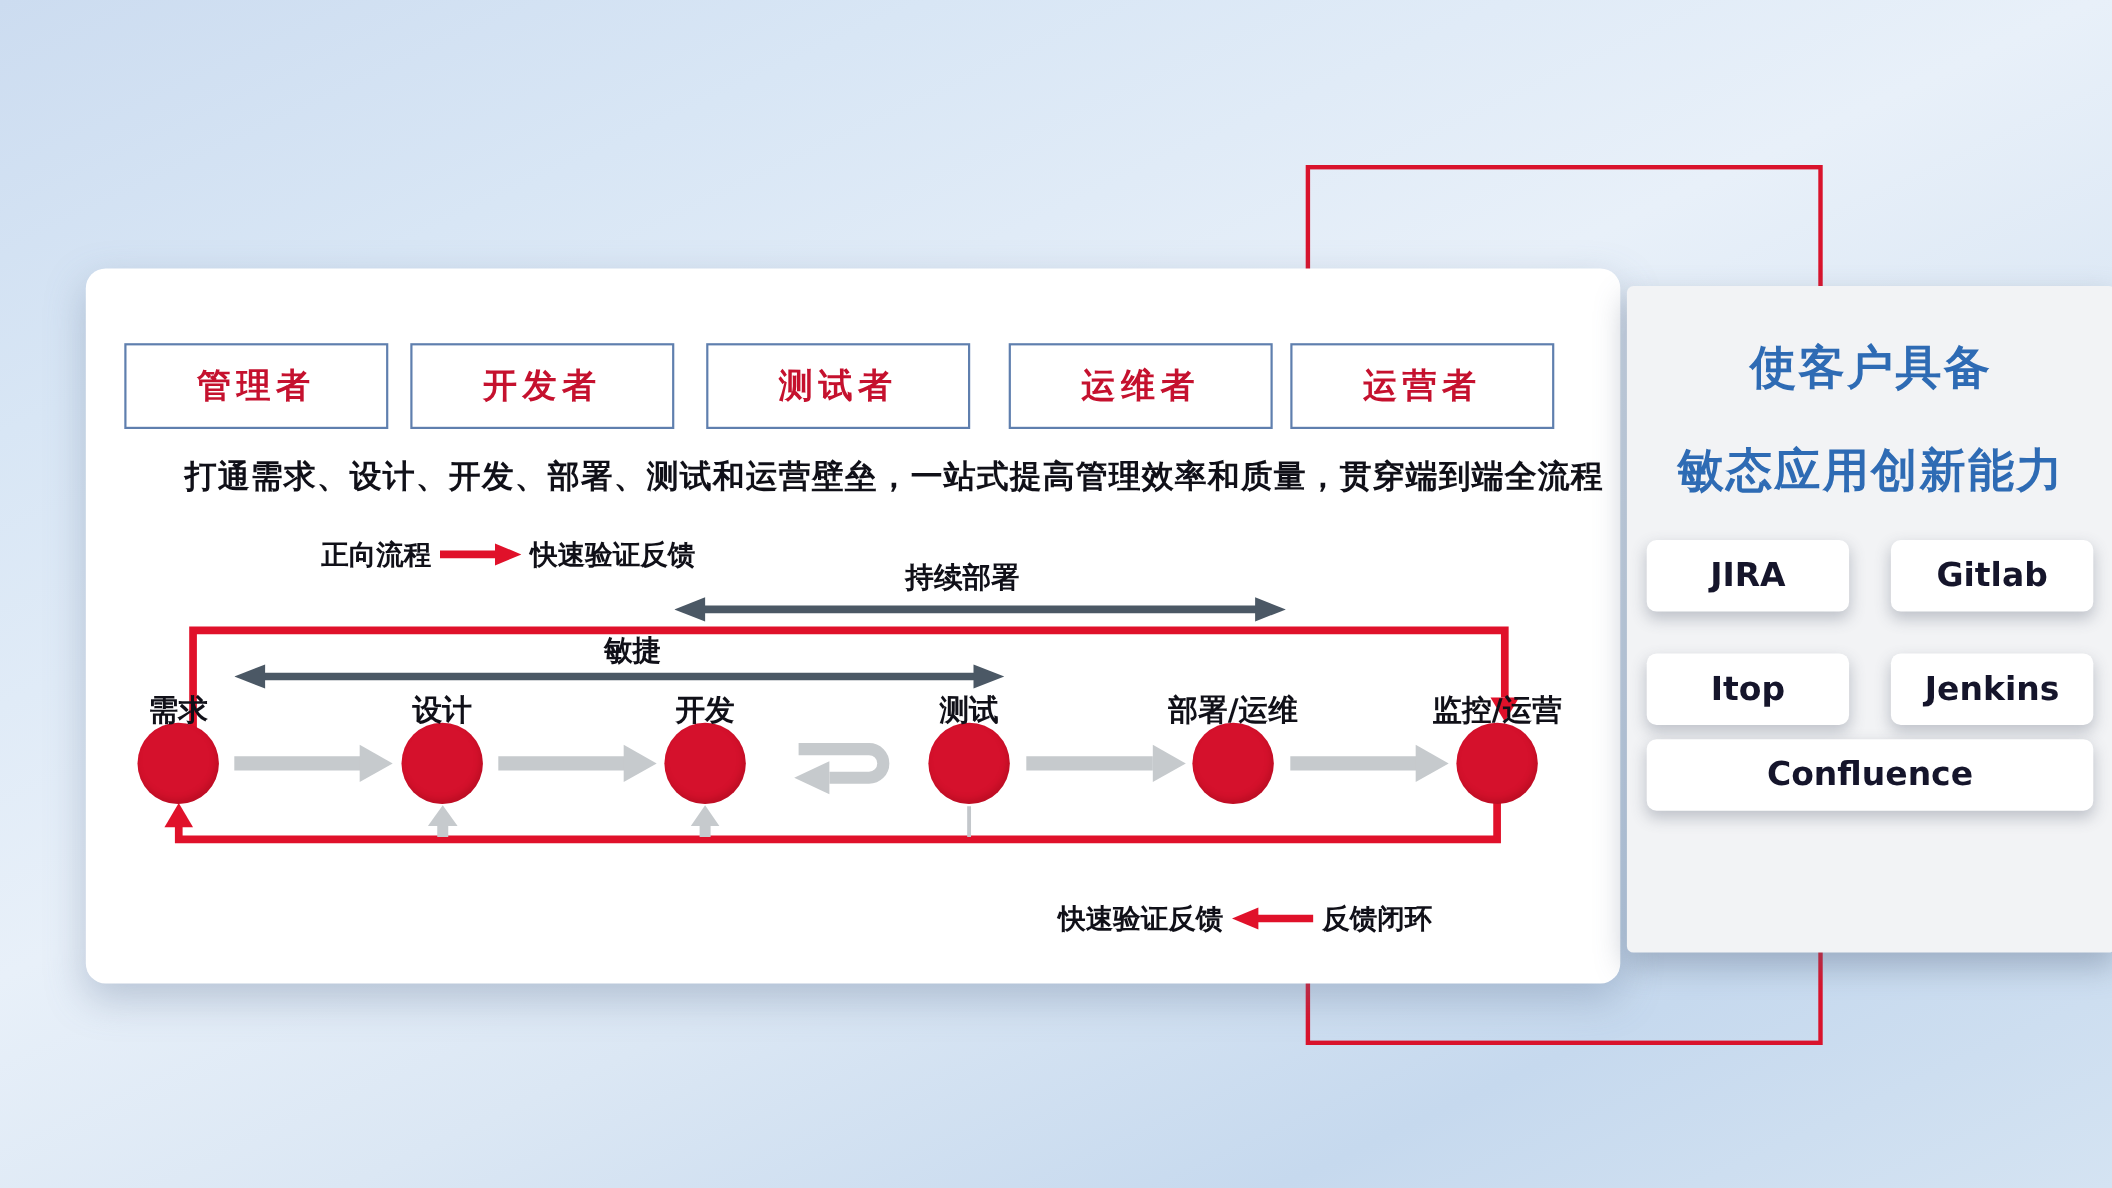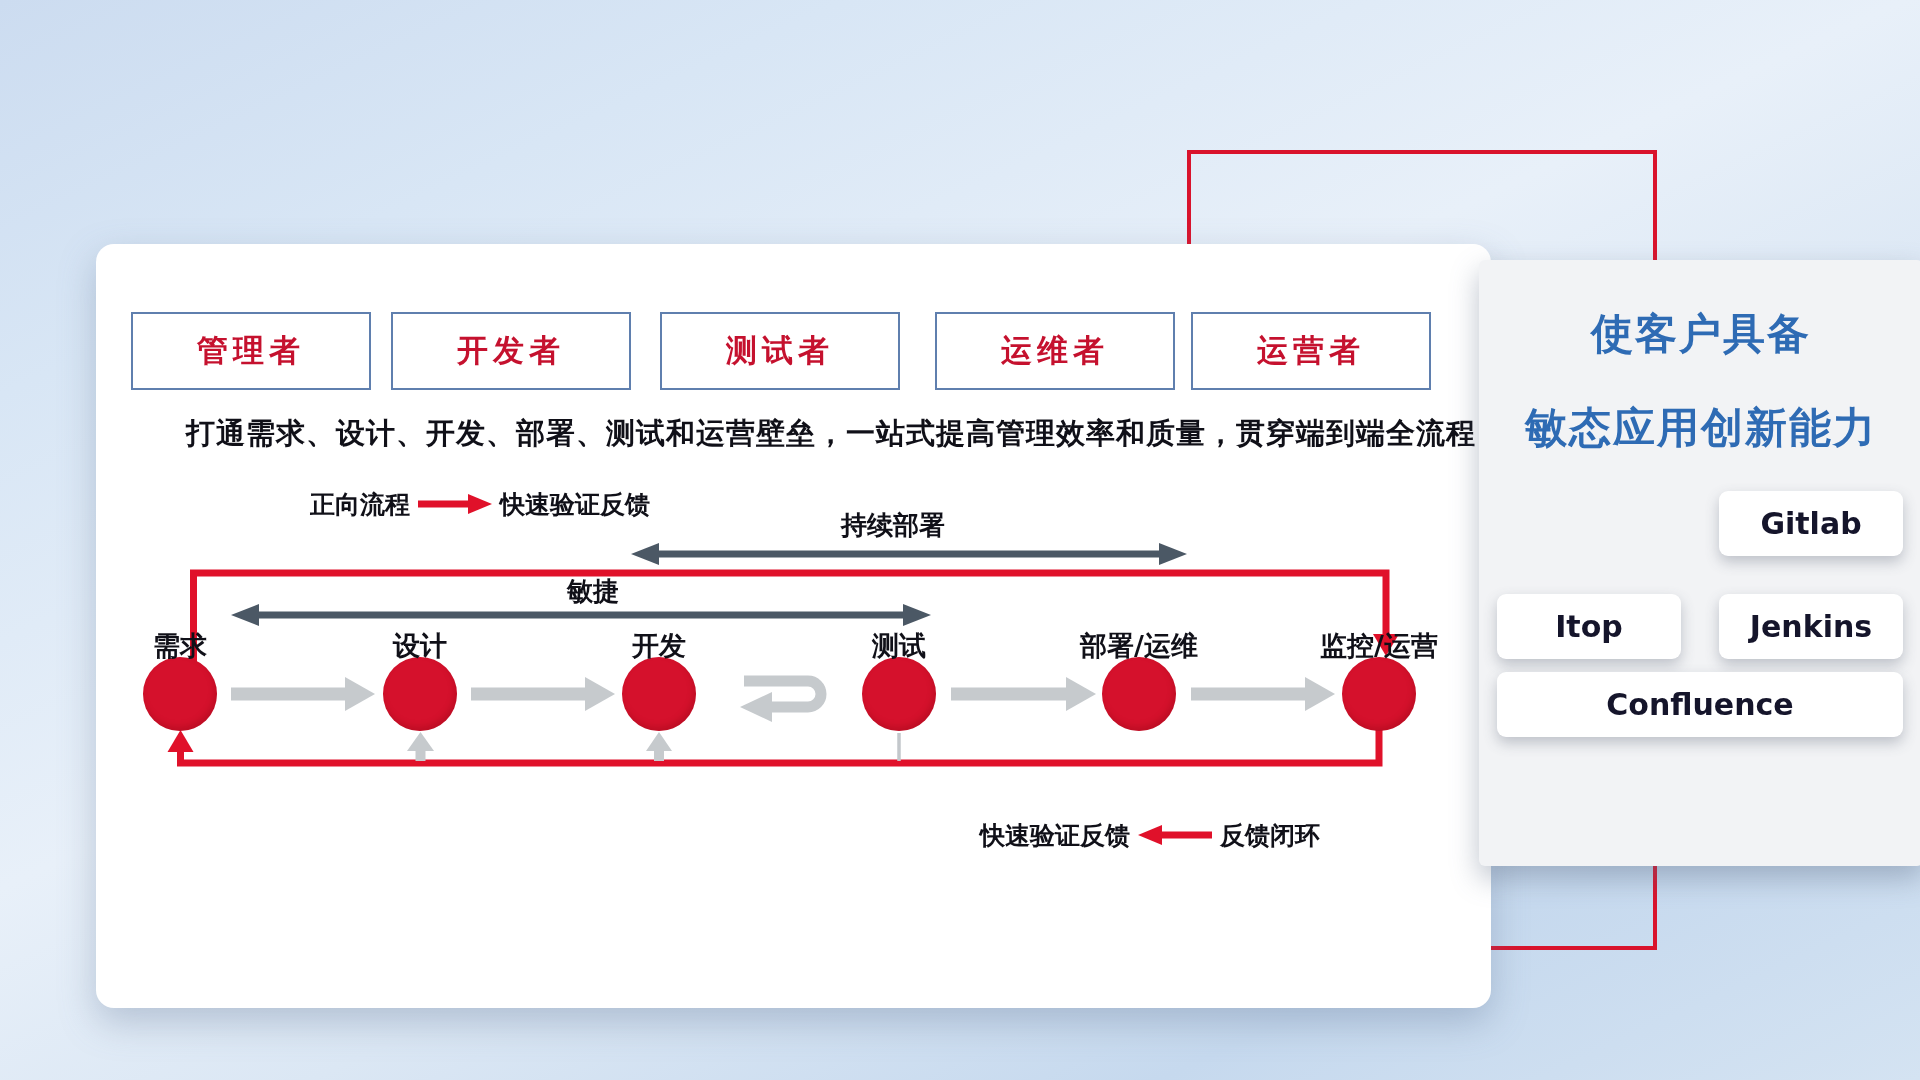--- a/index.html
+++ b/index.html
@@ -7,21 +7,21 @@
   .stage{
     position:relative; width:1920px; height:1080px; overflow:hidden;
     background:linear-gradient(155deg,#ccdcf0 0%,#d8e6f5 20%,#e8f0f9 45%,#dbe7f4 62%,#c6d9ee 82%,#d4e3f2 100%);
     font-family:"DejaVu Sans","Liberation Sans",sans-serif;
   }
   .red-frame{
     position:absolute; left:1187px; top:150px; width:470px; height:800px;
     border:4px solid #d9132c; z-index:1;
   }
   .main-panel{
-    position:absolute; left:96px; top:244px; width:1395px; height:764px;
+    position:absolute; left:78px; top:244px; width:1395px; height:650px;
     background:#ffffff; border-radius:18px;
     box-shadow:0 14px 36px rgba(96,118,148,.35); z-index:2;
   }
   .role-box{
     position:absolute; top:68px; width:240px; height:78px;
     border:2px solid #5f7fae; background:#fff;
     display:flex; align-items:center; justify-content:center;
   }
   .role-box span{ color:#c5112e; font-size:31px; font-weight:bold; letter-spacing:5px; }
   .subtitle{
@@ -160,20 +160,23 @@
       </svg>
       <span class="legend-label">反馈闭环</span>
     </div>
 
   </div>
 
   <div class="right-panel">
     <div class="rp-title" style="top:46px">使客户具备</div>
     <div class="rp-title" style="top:140px">敏态应用创新能力</div>
 
+    <div class="tool-box" style="left:18px;  top:231px; width:184px">
+        <span>JIRA</span>
+      </div>
     <div class="tool-box" style="left:240px; top:231px; width:184px">
         <span>Gitlab</span>
       </div>
     <div class="tool-box" style="left:18px;  top:334px; width:184px">
         <span>Itop</span>
       </div>
     <div class="tool-box" style="left:240px; top:334px; width:184px">
         <span>Jenkins</span>
       </div>
     <div class="tool-box" style="left:18px;  top:412px; width:406px">

